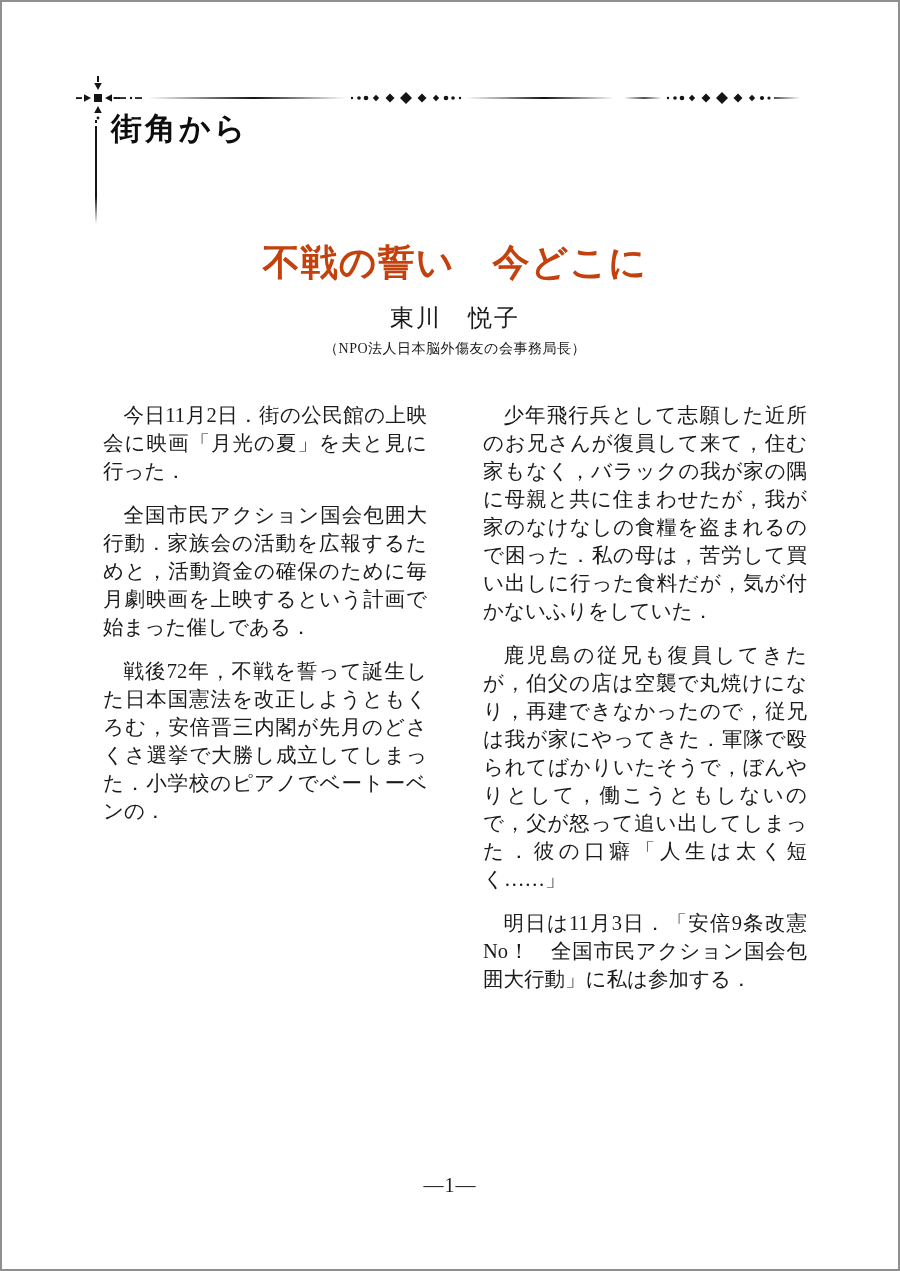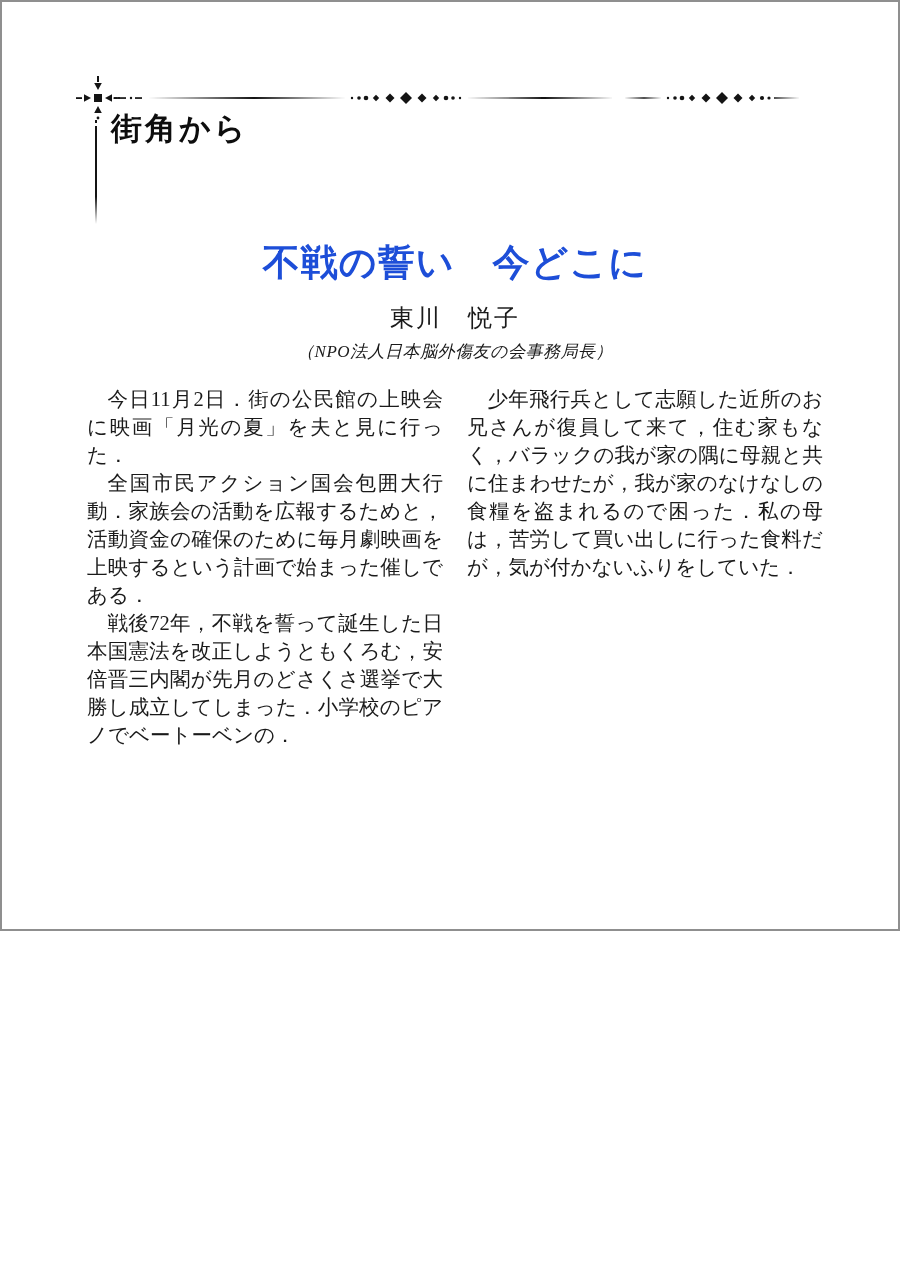--- a/index.html
+++ b/index.html
@@ -3,21 +3,21 @@
 <meta charset="utf-8">
 <style>
   html, body {
     margin: 0;
     padding: 0;
     background: #ffffff;
   }
   .page {
     position: relative;
     width: 900px;
-    height: 931px;
+    height: 1271px;
     background: #ffffff;
     border: 2px solid #8f8f8f;
     box-sizing: border-box;
     overflow: hidden;
     font-family: "Liberation Serif", "DejaVu Serif", serif;
     color: #1a1a1a;
   }
 
   
   .corner-cross {
@@ -70,53 +70,52 @@
     left: 85px;
     top: 236px;
     width: 736px;
     text-align: center;
   }
   .article-title {
     margin: 0;
     font-size: 37px;
     font-weight: 700;
     letter-spacing: 1px;
-    color: #1d4ed8;
+    color: #c2410c;
   }
   .author-name {
     margin: 14px 0 0 0;
     font-size: 24px;
     font-weight: 400;
     letter-spacing: 2px;
   }
   .author-affiliation {
     margin: 6px 0 0 0;
-    font-size: 17px;
+    font-size: 14px;
     letter-spacing: 0.5px;
-    font-style: italic;
   }
 
   
   .columns {
     position: absolute;
     left: 85px;
     top: 383px;
     width: 736px;
     display: flex;
     gap: 24px;
   }
   .col {
     width: 356px;
     font-size: 20.5px;
     line-height: 28px;
     text-align: justify;
     text-align-last: left;
   }
   .col p {
-    margin: 0;
+    margin: 16px;
     text-indent: 1em;
   }
 
   
   .page-number {
     position: absolute;
     left: 0;
     top: 1172px;
     width: 100%;
     text-align: center;
@@ -199,18 +198,20 @@
   </div>
 
   <div class="columns">
     <div class="col">
       <p>今日11月2日．街の公民館の上映会に映画「月光の夏」を夫と見に行った．</p>
       <p>全国市民アクション国会包囲大行動．家族会の活動を広報するためと，活動資金の確保のために毎月劇映画を上映するという計画で始まった催しである．</p>
       <p>戦後72年，不戦を誓って誕生した日本国憲法を改正しようともくろむ，安倍晋三内閣が先月のどさくさ選挙で大勝し成立してしまった．小学校のピアノでベートーベンの．</p>
     </div>
     <div class="col">
       <p>少年飛行兵として志願した近所のお兄さんが復員して来て，住む家もなく，バラックの我が家の隅に母親と共に住まわせたが，我が家のなけなしの食糧を盗まれるので困った．私の母は，苦労して買い出しに行った食料だが，気が付かないふりをしていた．</p>
+      <p>鹿児島の従兄も復員してきたが，伯父の店は空襲で丸焼けになり，再建できなかったので，従兄は我が家にやってきた．軍隊で殴られてばかりいたそうで，ぼんやりとして，働こうともしないので，父が怒って追い出してしまった．彼の口癖「人生は太く短く……」</p>
+      <p>明日は11月3日．「安倍9条改憲No！　全国市民アクション国会包囲大行動」に私は参加する．</p>
     </div>
   </div>
 
   <div class="page-number">—1—</div>
 
 </div>
 
 </body></html>

